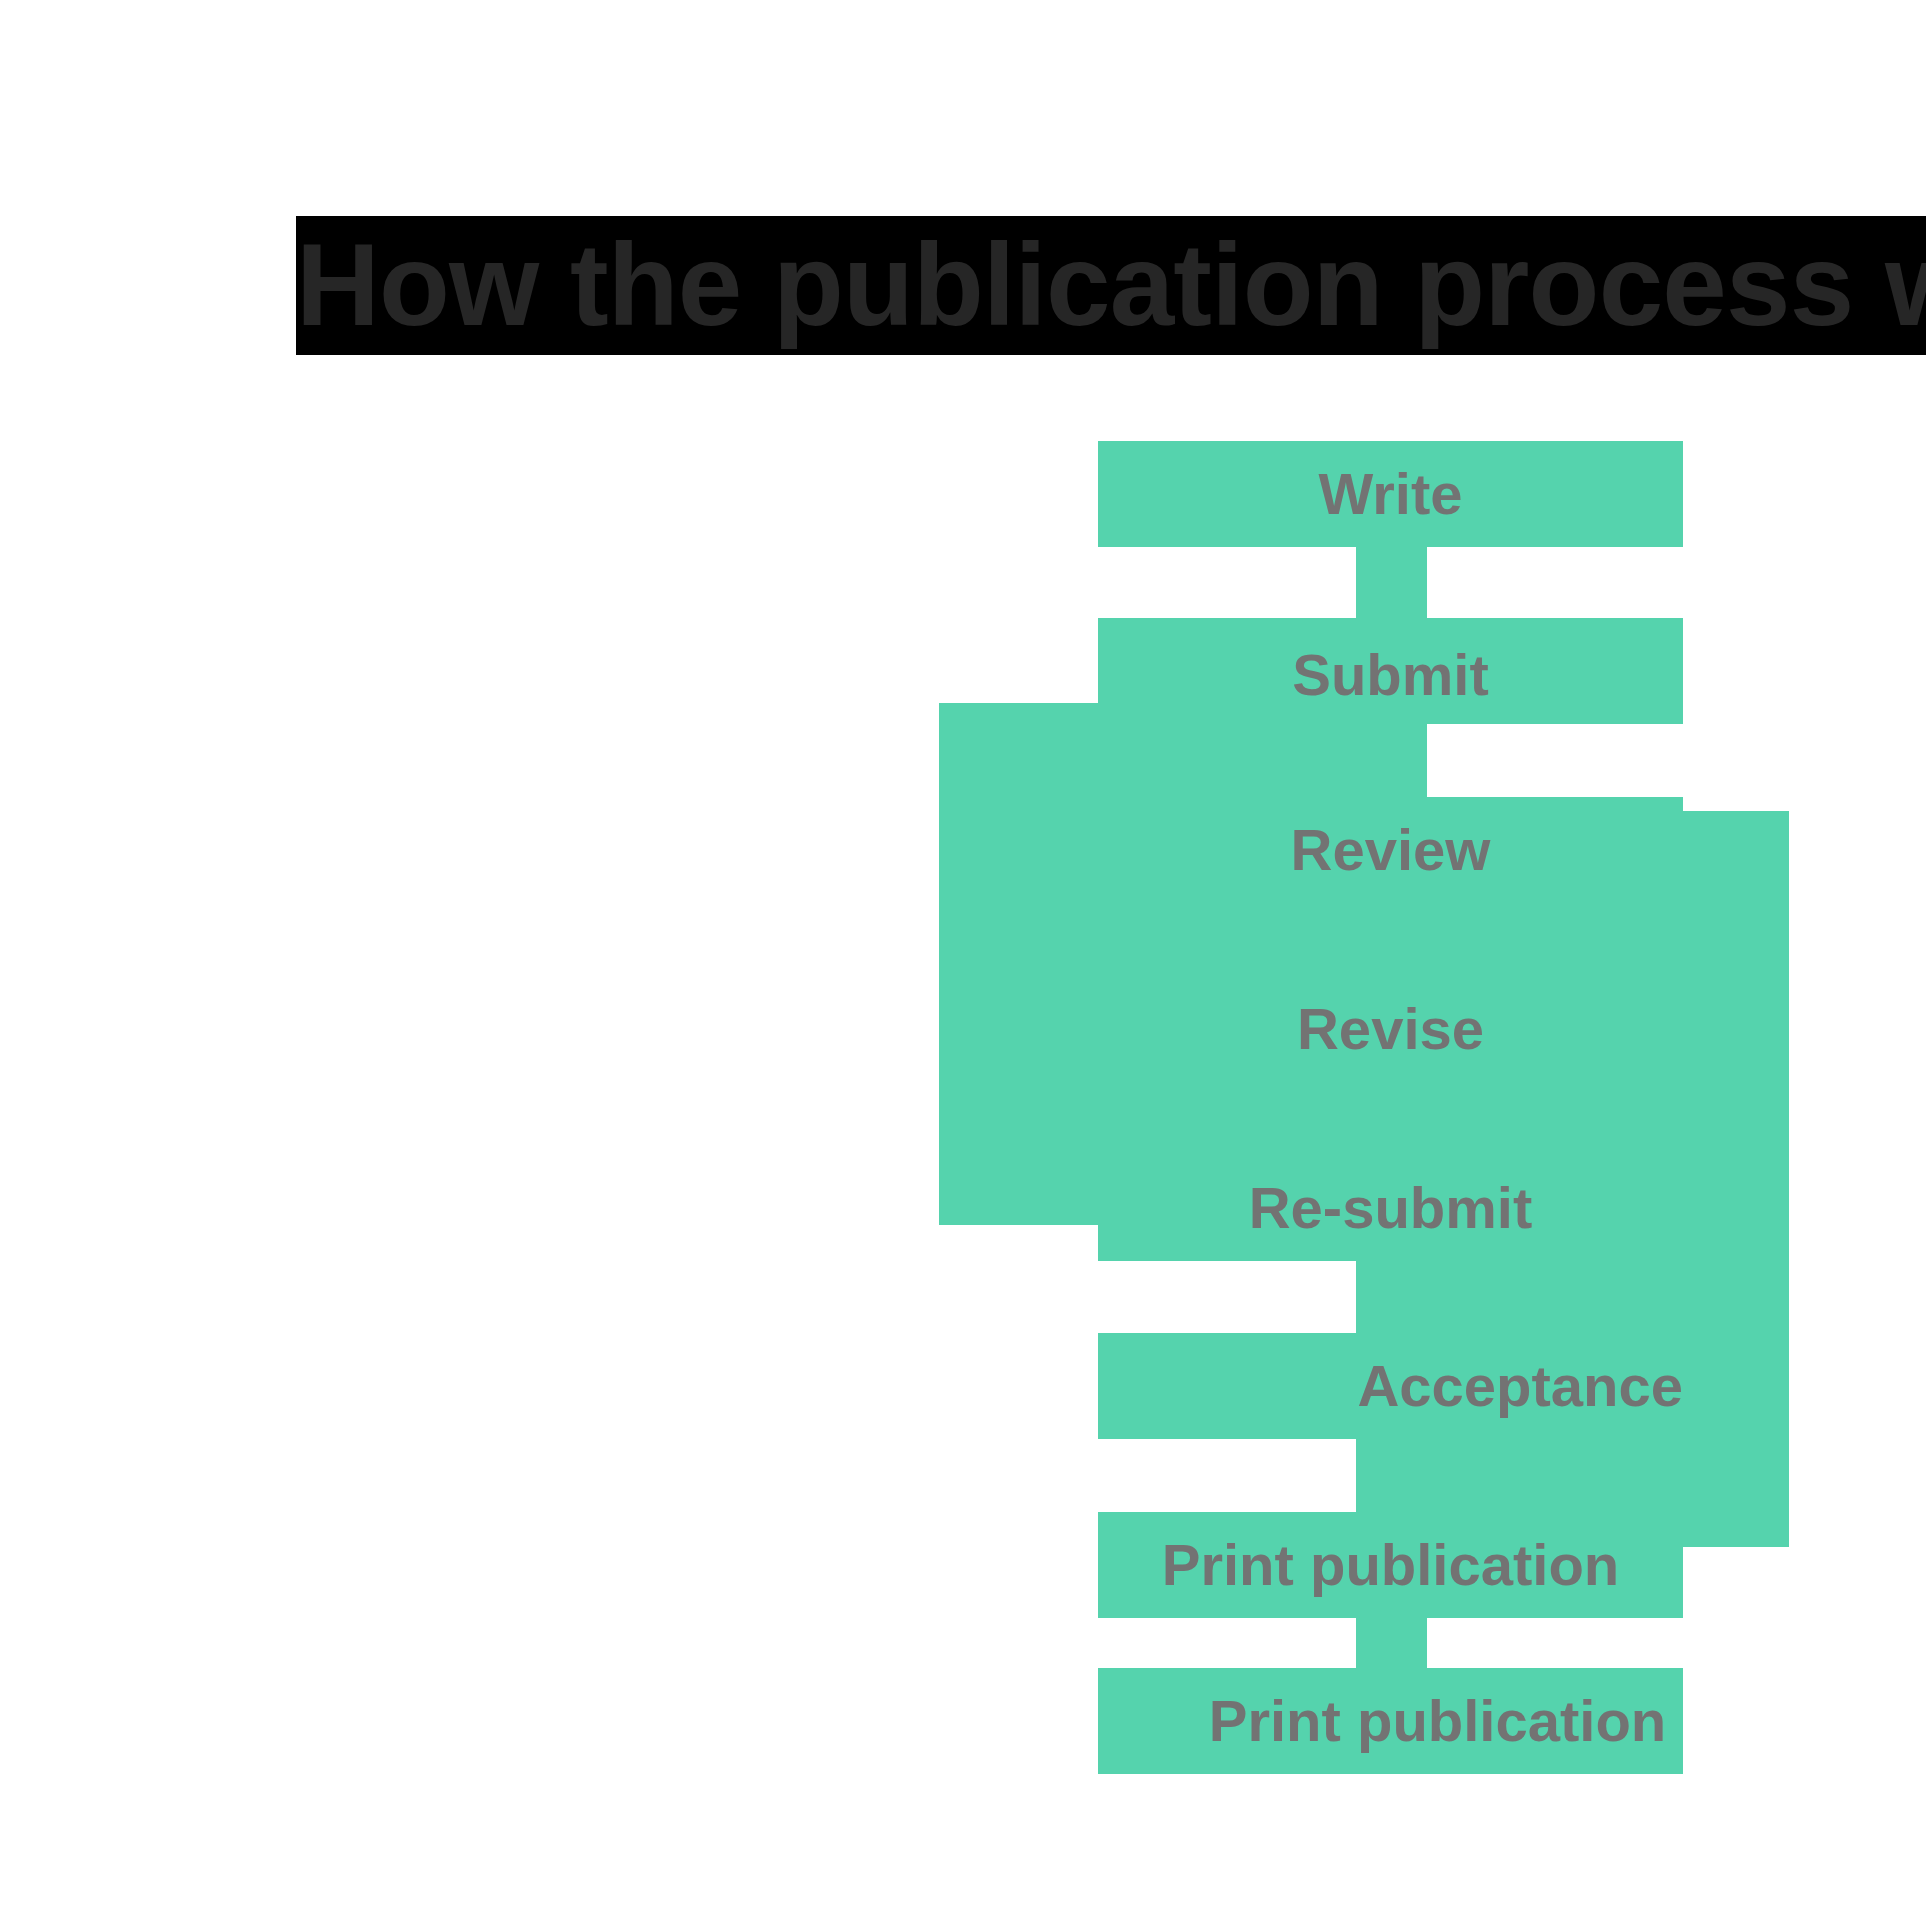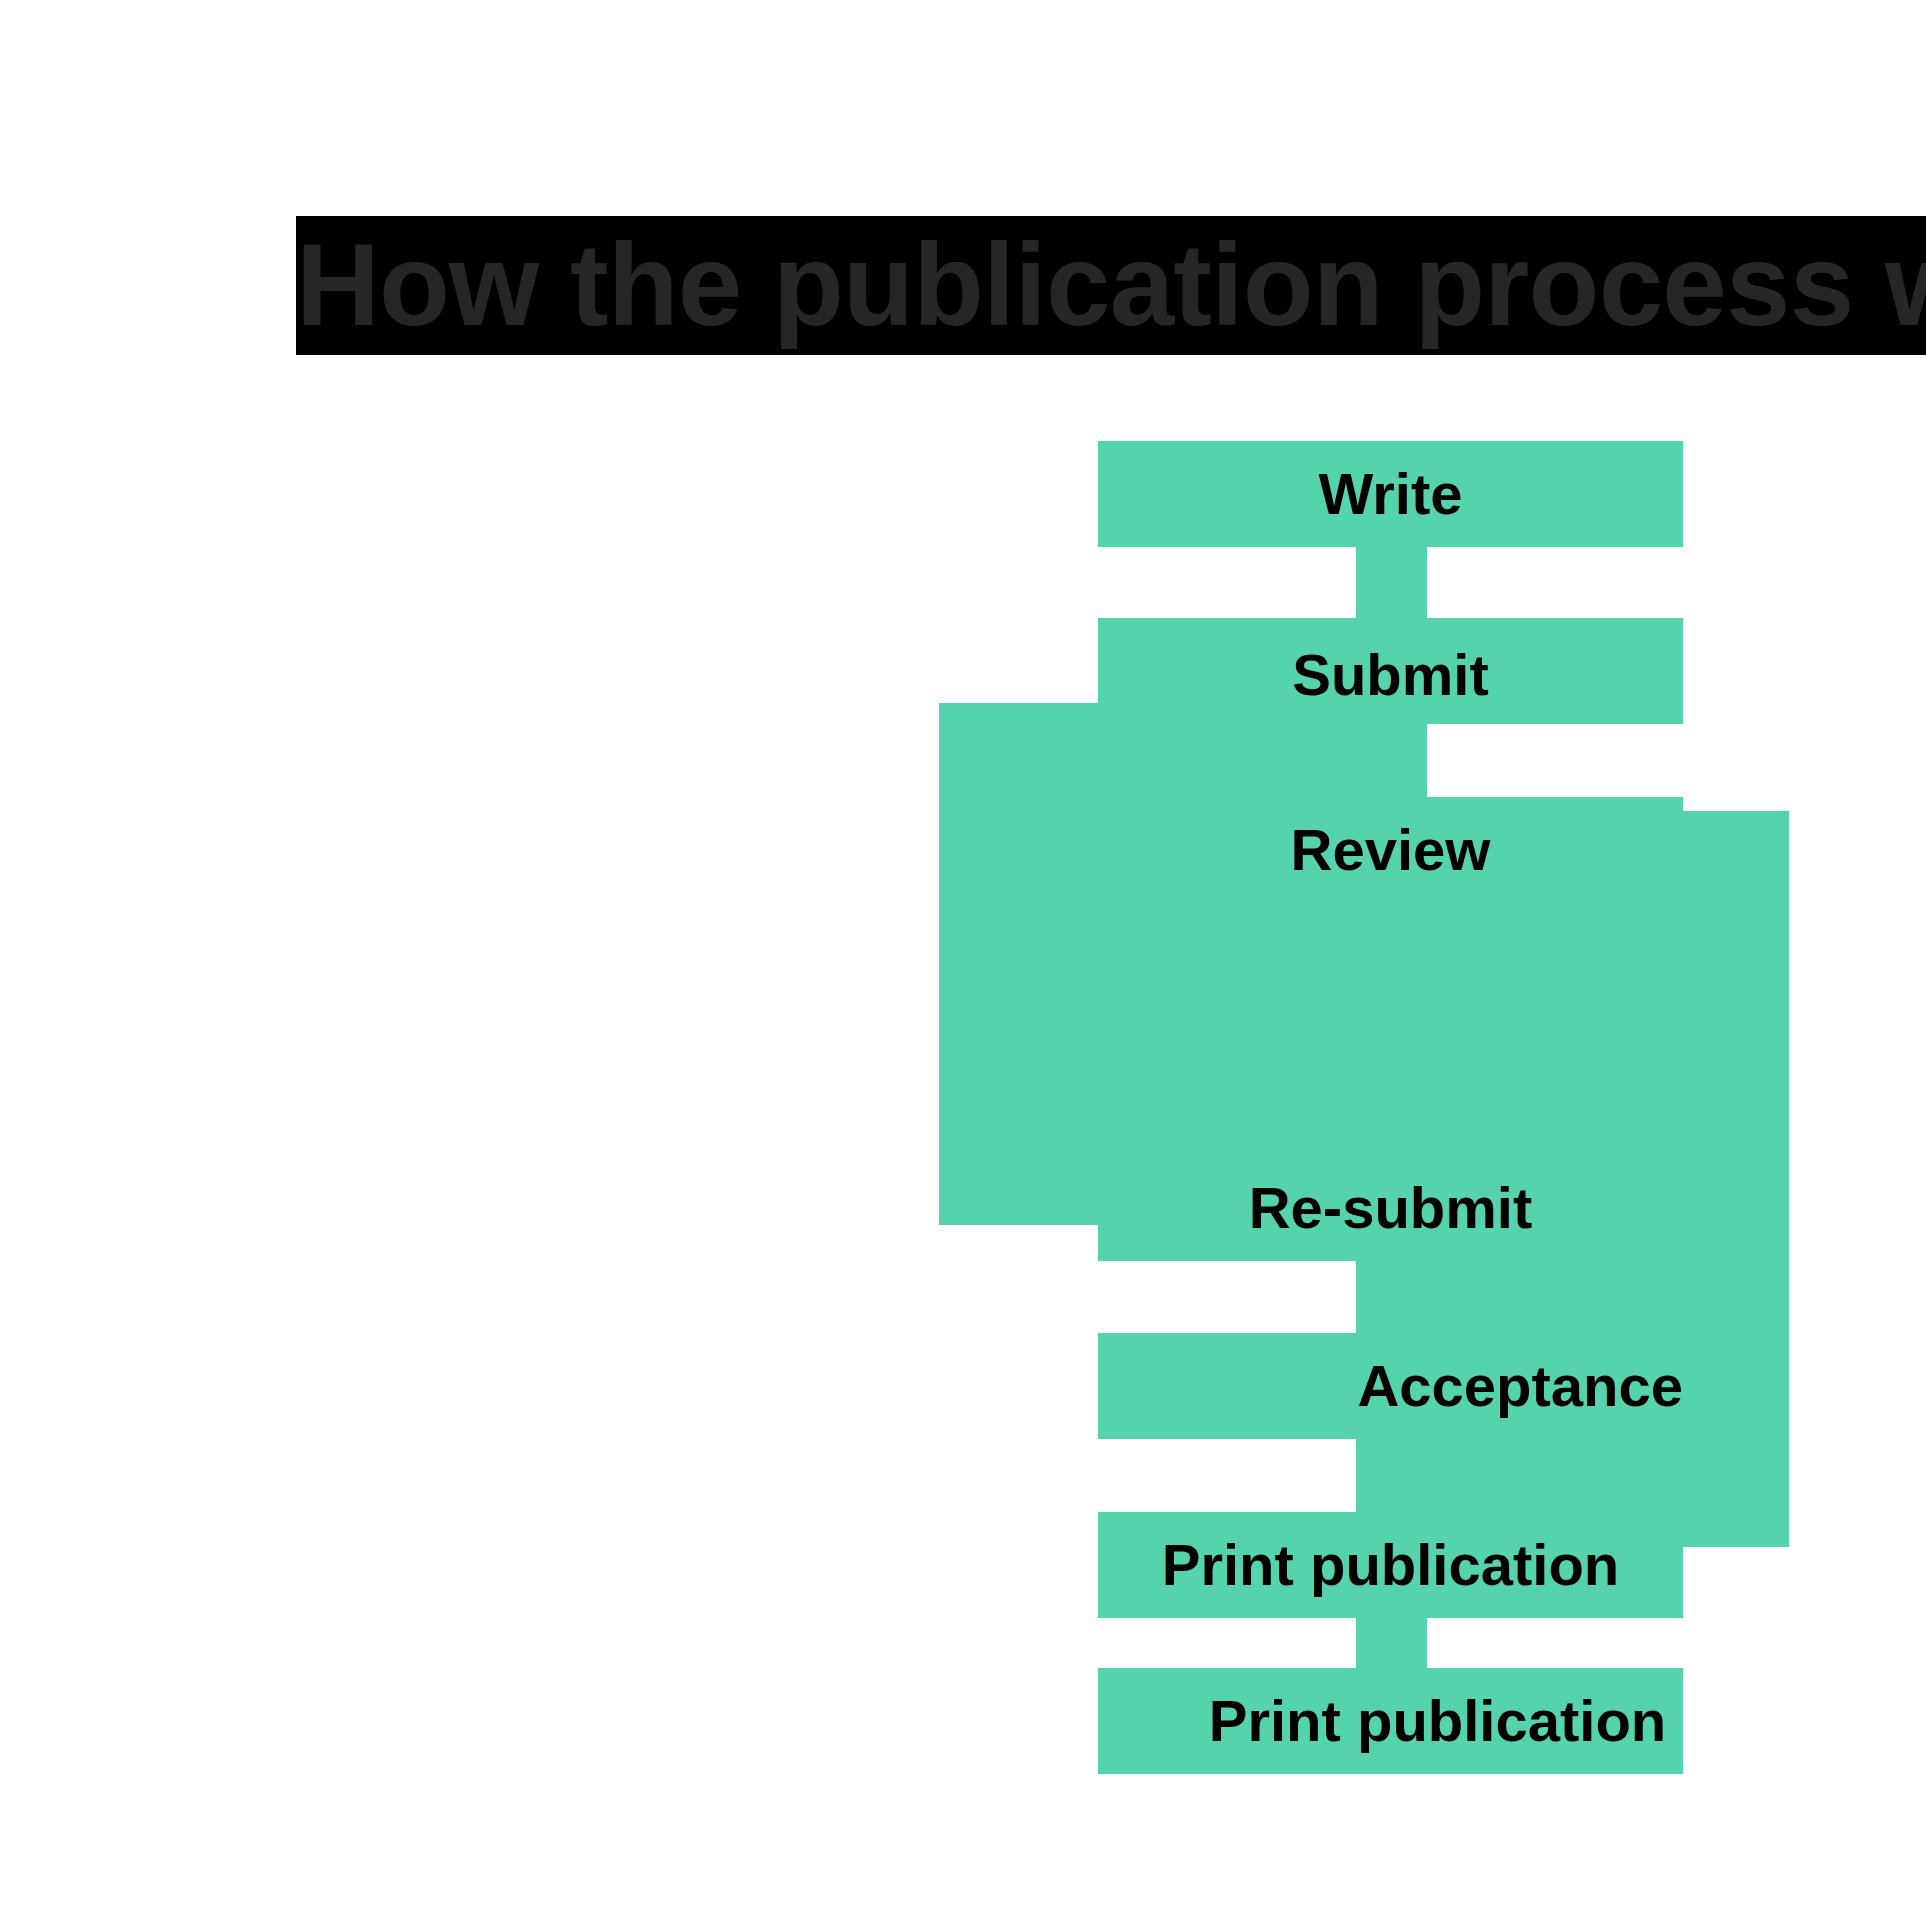--- a/index.html
+++ b/index.html
@@ -58,21 +58,21 @@
     background: #55D3AD;
   }
   .node {
     position: absolute;
     background: #55D3AD;
     display: flex;
     align-items: center;
     justify-content: center;
   }
   .node-label {
-    color: #000000;
+    color: #737373;
     font-family: "Liberation Sans", sans-serif;
     font-weight: 700;
     font-size: 58px;
     letter-spacing: 0px;
     white-space: nowrap;
     line-height: 1;
     z-index: 40;
     position: relative;
   }
   .label-layer {
@@ -127,20 +127,23 @@
     </div>
 
     <div class="label-layer" style="left:1098px; top:598px; width:585px; height:106px;align-items:flex-end;">
       <span class="node-label">Submit</span>
     </div>
 
     <div class="label-layer" style="left:1098px; top:797px; width:585px; height:106px;">
       <span class="node-label">Review</span>
     </div>
 
+    <div class="label-layer" style="left:1098px; top:976px; width:585px; height:106px;">
+      <span class="node-label">Revise</span>
+    </div>
 
     <div class="label-layer" style="left:1098px; top:1155px; width:585px; height:106px;">
       <span class="node-label">Re-submit</span>
     </div>
 
     <div class="label-layer" style="left:1098px; top:1333px; width:585px; height:106px;justify-content:flex-end;">
       <span class="node-label">Acceptance</span>
     </div>
 
     <div class="label-layer" style="left:1098px; top:1512px; width:585px; height:106px;">

